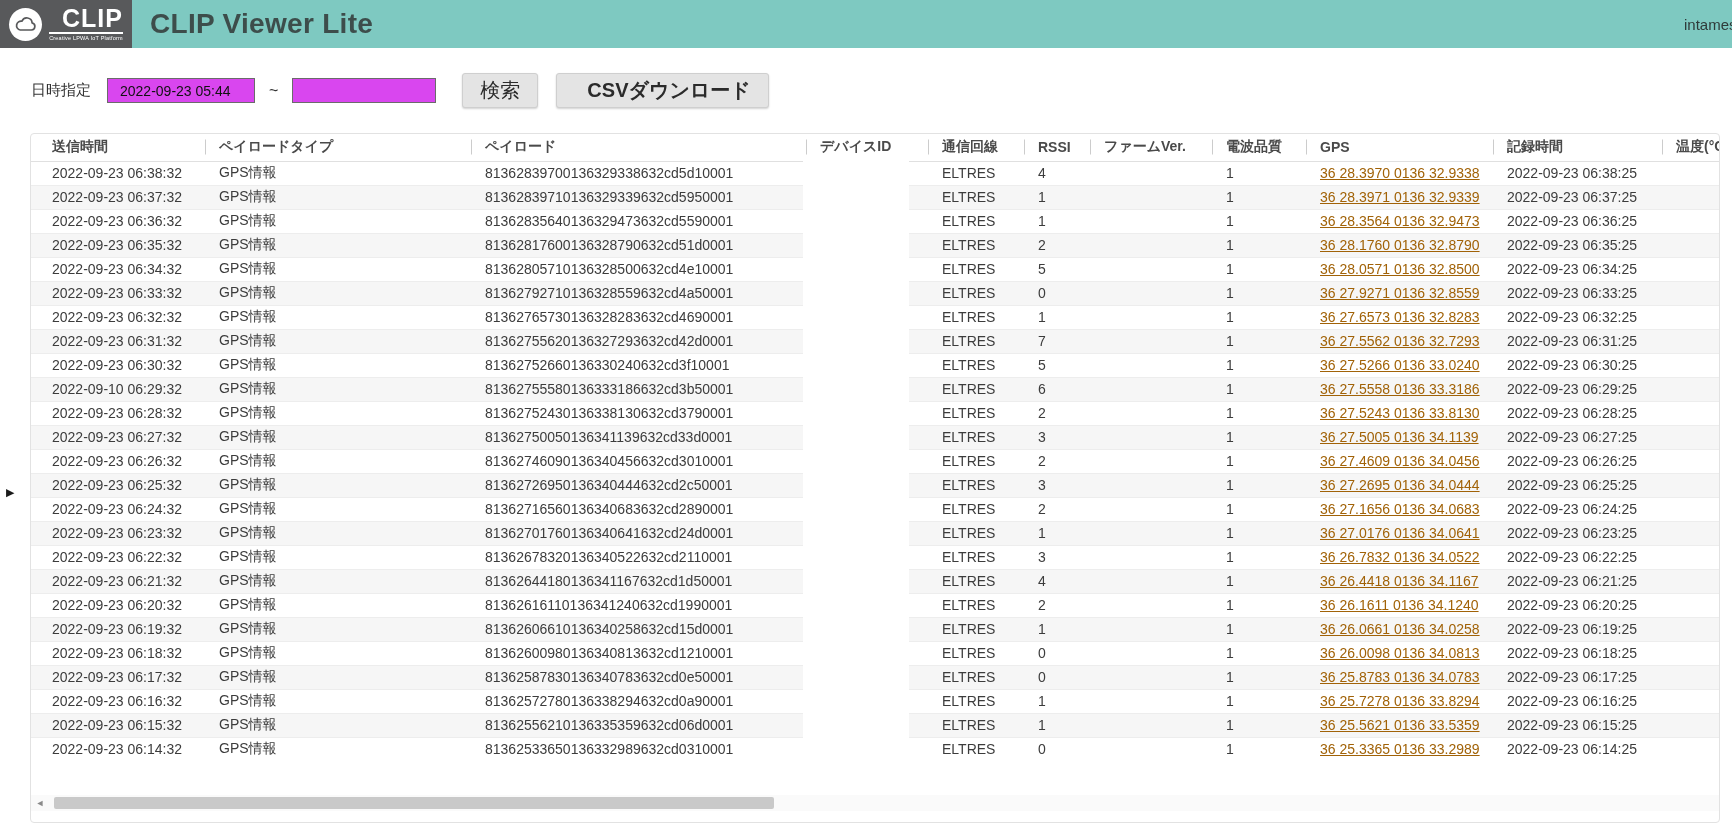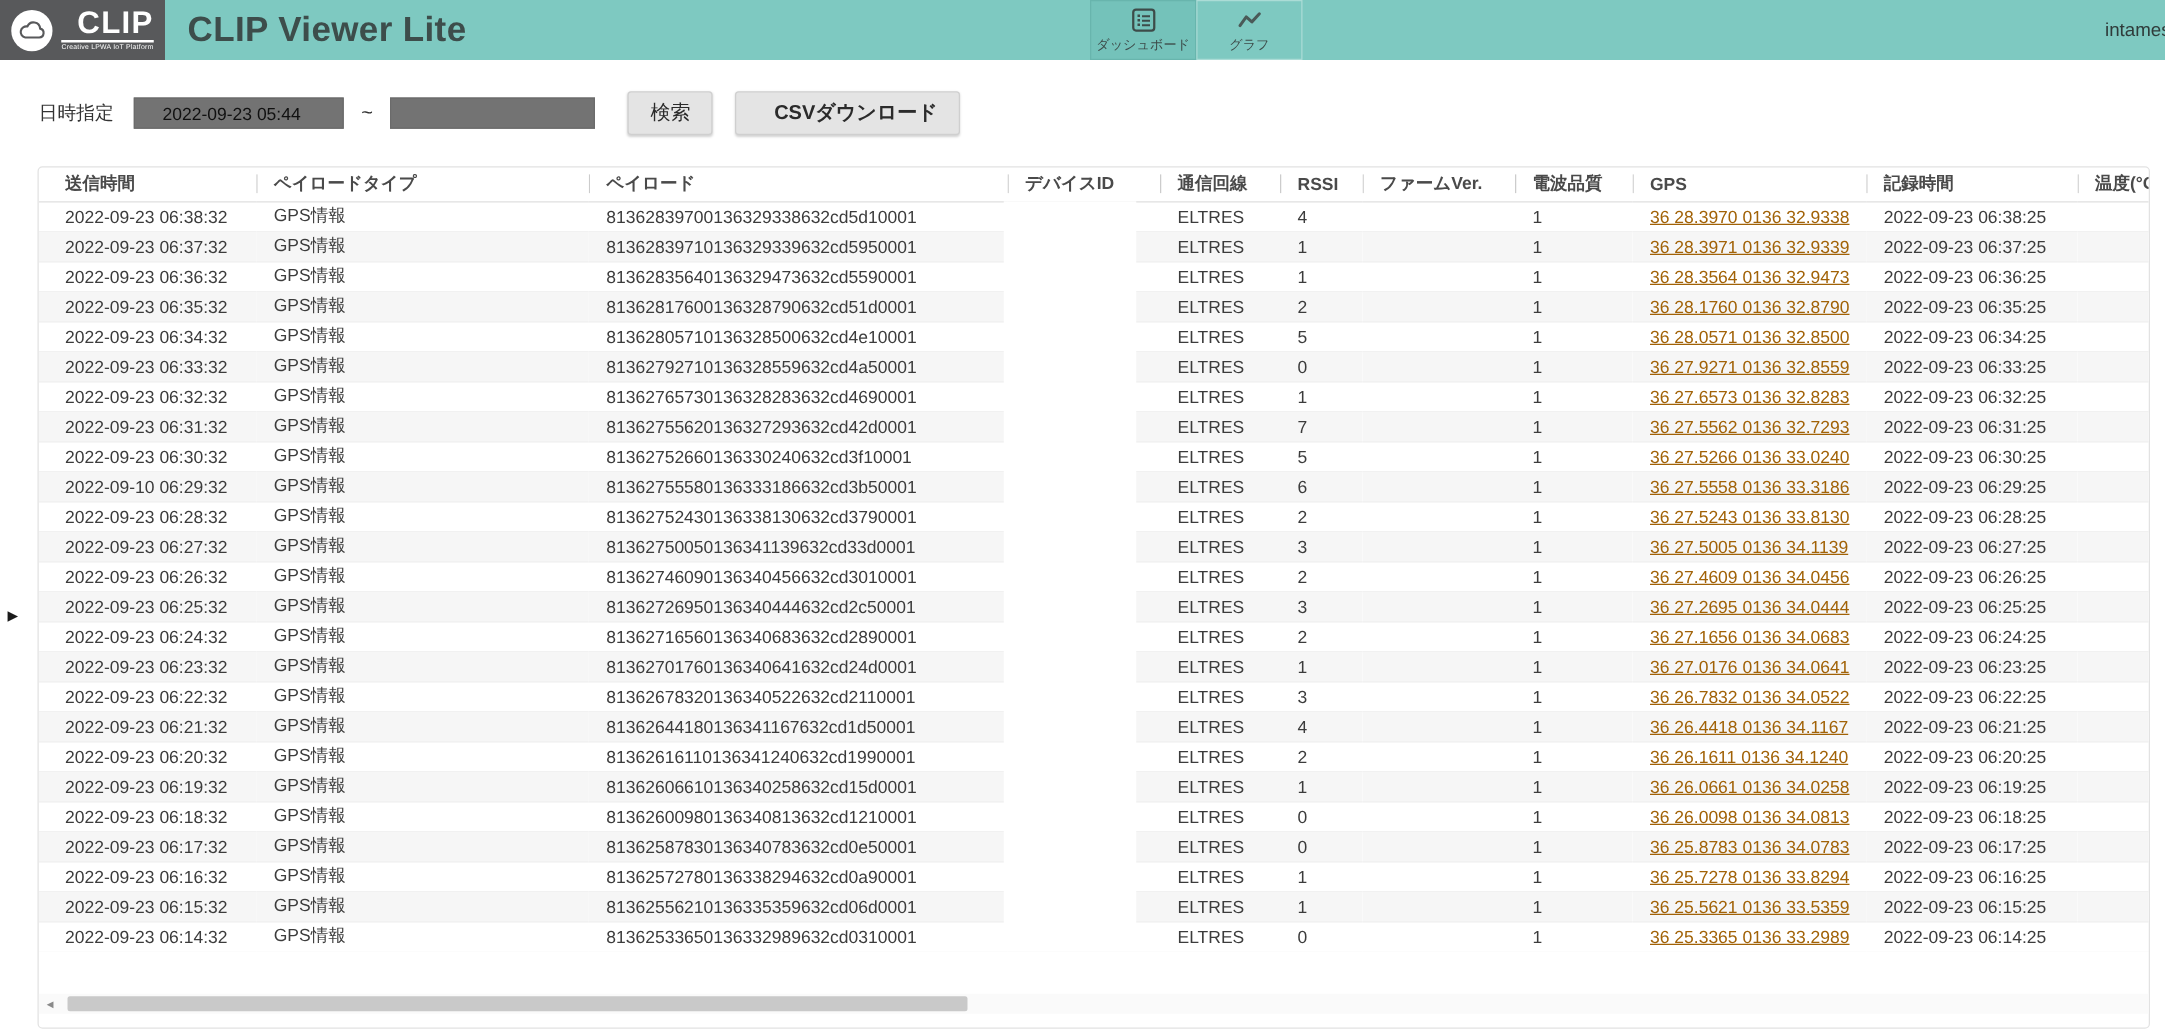--- a/index.html
+++ b/index.html
@@ -48,29 +48,29 @@
   }
 
   
   .search-row {
     position:absolute; left:31px; top:72px; height:37px;
     display:flex; align-items:center;
   }
   .search-label { font-size:15px; color:#333; margin-right:16px; }
   .dt-input {
     width:118px; height:21px; border:1px solid #6b6b6b; border-radius:0;
-    font-family:inherit; font-size:14px; padding:1px 22px; color:#111;
-    background:#737373;
+    font-family:inherit; font-size:14px; padding:1px 12px; color:#111;
+    background:#d946ef;
   }
   .dt-input.from { width:122px; }
   .tilde { font-size:16px; color:#333; margin:0 14px; }
   .btn {
     margin-left:26px; height:35px; padding:0 17px; background:#e4e4e4;
     border:1px solid #cfcfcf; border-radius:3px; font-family:inherit;
-    font-size:16px; color:#2b2b2b; cursor:pointer;
+    font-size:20px; color:#2b2b2b; cursor:pointer;
     box-shadow:0 1px 2px rgba(0,0,0,0.18);
   }
   .btn.csv { margin-left:18px; font-weight:bold;padding-left:30px; }
 
   
   .panel {
     position:absolute; left:30px; top:133px; width:1690px; height:690px;
     box-sizing:border-box; border:1px solid #e2e2e2; border-radius:4px;
     overflow:hidden; background:#fff;
   }
@@ -139,44 +139,20 @@
         <path d="M6.2 16 h11.2 a3.6 3.6 0 0 0 .7 -7.1 A5.3 5.3 0 0 0 7.9 7.2 A4.2 4.2 0 0 0 6.2 16 Z" fill="none" stroke="#58595b" stroke-width="1.7" stroke-linejoin="round"></path>
       </svg>
     </div>
     <div class="logo-text">
       <div class="logo-brand">CLIP</div>
       <div class="logo-tagline">Creative LPWA IoT Platform</div>
     </div>
   </div>
   <div class="app-title">CLIP Viewer Lite</div>
 
-  <div class="tabs">
-    <div class="tab active">
-      <span class="tab-icon">
-        <svg width="20" height="20" viewBox="0 0 20 20">
-          <rect x="1.6" y="1.6" width="16.8" height="16.8" rx="2.2" fill="none" stroke="#3d4b49" stroke-width="1.8"></rect>
-          <rect x="5" y="5.6" width="2" height="2" fill="#3d4b49"></rect>
-          <rect x="8.6" y="6.2" width="6.4" height="1.6" fill="#3d4b49"></rect>
-          <rect x="5" y="9.2" width="2" height="2" fill="#3d4b49"></rect>
-          <rect x="8.6" y="9.8" width="6.4" height="1.6" fill="#3d4b49"></rect>
-          <rect x="5" y="12.8" width="2" height="2" fill="#3d4b49"></rect>
-          <rect x="8.6" y="13.4" width="6.4" height="1.6" fill="#3d4b49"></rect>
-        </svg>
-      </span>
-      <span>ダッシュボード</span>
-    </div>
-    <div class="tab">
-      <span class="tab-icon">
-        <svg width="22" height="20" viewBox="0 0 22 20">
-          <polyline points="3,14.5 8,7.5 12.5,11.5 18.5,5" fill="none" stroke="#4a5a58" stroke-width="2.4" stroke-linecap="round" stroke-linejoin="round"></polyline>
-        </svg>
-      </span>
-      <span>グラフ</span>
-    </div>
-  </div>
 
   <div class="user">intames</div>
 </div>
 
 <div class="search-row">
   <span class="search-label">日時指定</span>
   <input type="text" class="dt-input from" value="2022-09-23 05:44" style="">
   <span class="tilde">~</span>
   <input type="text" class="dt-input" value="" style="">
   <button class="btn">検索</button>

